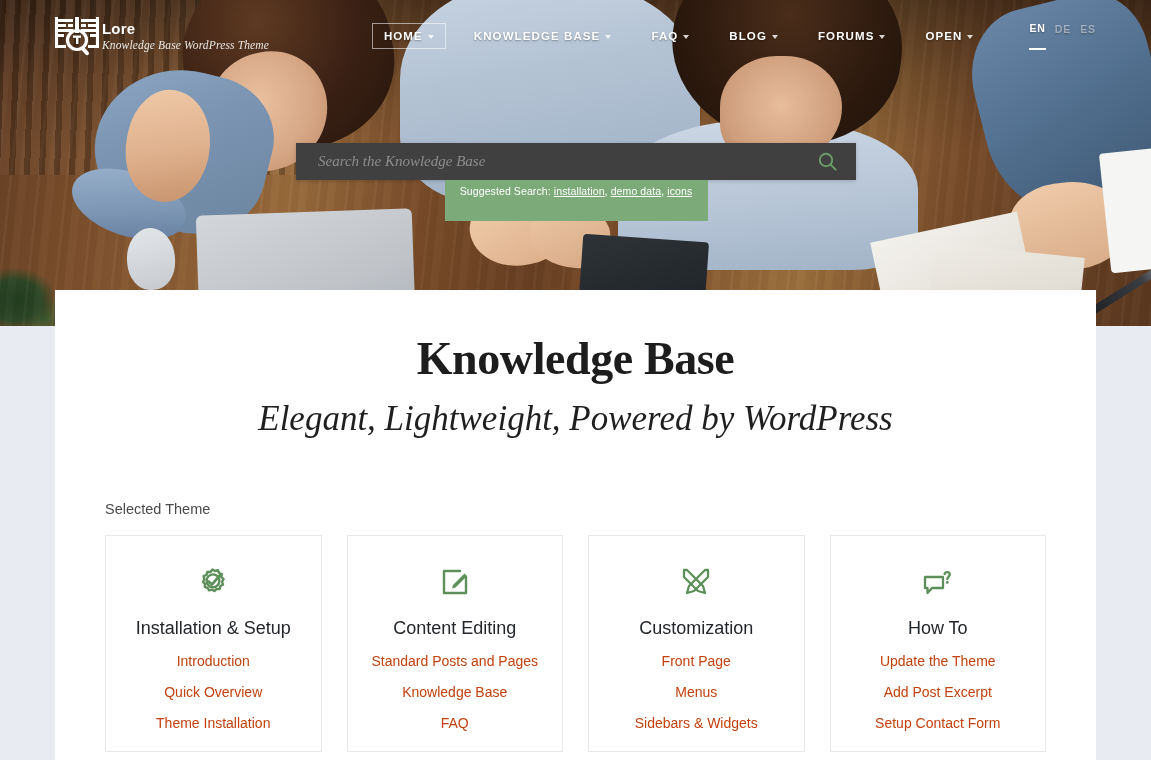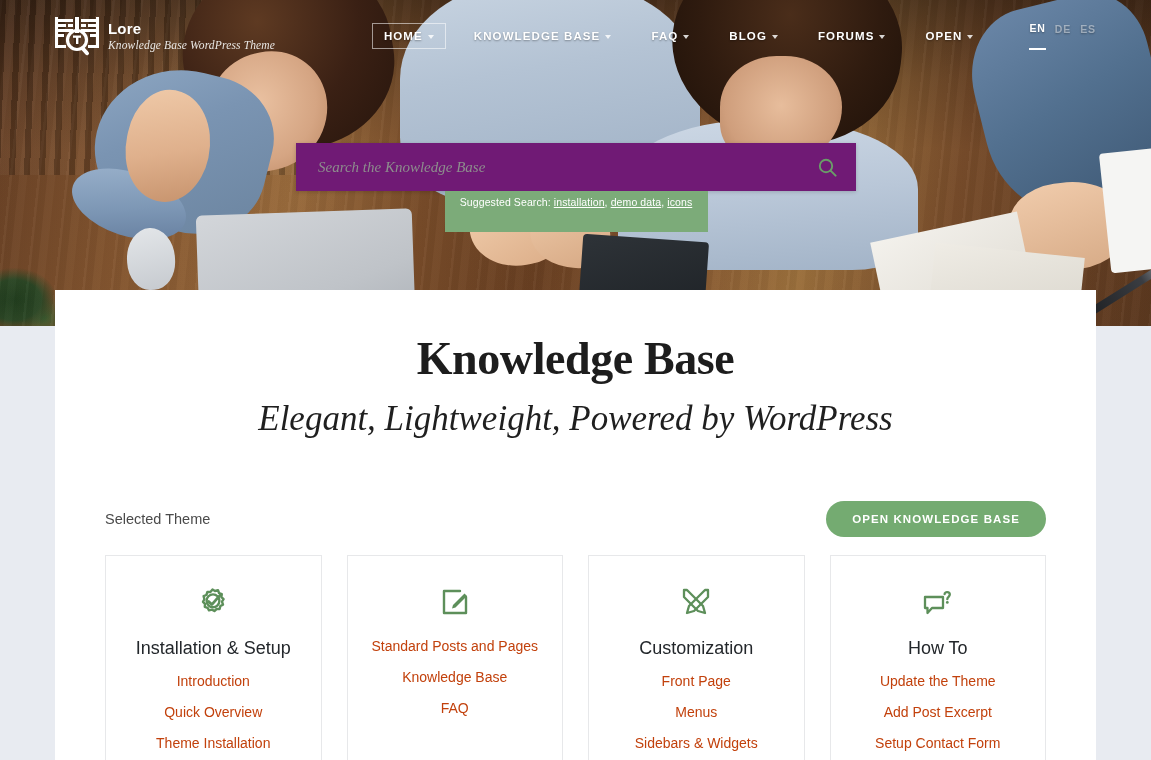--- a/index.html
+++ b/index.html
@@ -227,21 +227,21 @@
     width: 1151px;
     height: 72px;
     z-index: 20;
     display: flex;
     align-items: center;
   }
   .brand {
     display: flex;
     align-items: center;
     margin-left: 55px;
-    gap: 9px;
+    gap: 3px;
   }
   .brand-mark {
     width: 44px;
     height: 42px;
     flex: none;
   }
   .brand-text { line-height: 1; }
   .brand-name {
     color: #ffffff;
     font-size: 15px;
@@ -311,22 +311,22 @@
 
   
   .search-wrap {
     position: absolute;
     top: 143px;
     left: 296px;
     width: 560px;
     z-index: 15;
   }
   .search-box {
-    height: 48px;
-    background: #701a75;
+    height: 37px;
+    background: #404040;
     display: flex;
     align-items: center;
     box-shadow: 0 1px 4px rgba(0,0,0,0.18);
   }
   .search-input {
     flex: 1;
     border: 0;
     outline: 0;
     background: transparent;
     font-family: "Liberation Serif", serif;
@@ -571,21 +571,20 @@
   </div>
 </div>
 
 <div class="panel">
 
   <div class="hero-title">Knowledge Base</div>
   <div class="hero-sub">Elegant, Lightweight, Powered by WordPress</div>
 
   <div class="topics-head">
     <div class="topics-label">Selected Theme</div>
-    <button class="kb-button">OPEN KNOWLEDGE BASE</button>
   </div>
 
   <div class="cards">
 
     <div class="card">
       <div class="card-icon">
         <svg width="34" height="34" viewBox="0 0 34 34">
           <g fill="none" stroke="#5d8f5a" stroke-width="2.4" stroke-linecap="round" stroke-linejoin="round">
             <path d="M16.5 4.5 L19 6 L22 5.2 L23 8 L25.8 9.2 L25.4 12.2 L27.6 14.2 L26 16.6 L27 19.6 L24.4 21 L23.6 24 L20.6 24 L18.4 26 L16 24.6 L13 25.4 L11.6 22.8 L8.8 21.8 L9 18.8 L7 16.8 L8.4 14.2 L7.6 11.2 L10.4 10 L11.4 7 L14.4 7 Z"></path>
             <circle cx="17" cy="15.8" r="6.4"></circle>
@@ -599,20 +598,21 @@
       <div class="card-link">Theme Installation</div>
     </div>
 
     <div class="card">
       <div class="card-icon">
         <svg width="32" height="32" viewBox="0 0 32 32">
           <path d="M21 5 H5 V27 H27 V11" fill="none" stroke="#5d8f5a" stroke-width="2.4" stroke-linecap="round" stroke-linejoin="round"></path>
           <path d="M14 19 L25.5 7.5 L28 10 L16.5 21.5 L13 22.5 Z" fill="#5d8f5a"></path>
         </svg>
       </div>
+      <div class="card-title">Content Editing</div>
       <div class="card-link">Standard Posts and Pages</div>
       <div class="card-link">Knowledge Base</div>
       <div class="card-link">FAQ</div>
     </div>
 
     <div class="card">
       <div class="card-icon">
         <svg width="34" height="34" viewBox="0 0 34 34">
           <g fill="none" stroke="#5d8f5a" stroke-width="2.3" stroke-linecap="round" stroke-linejoin="round">
             <path d="M5 5 L8 5 L24 21 L26 28 L19 26 L5 12 Z"></path>

